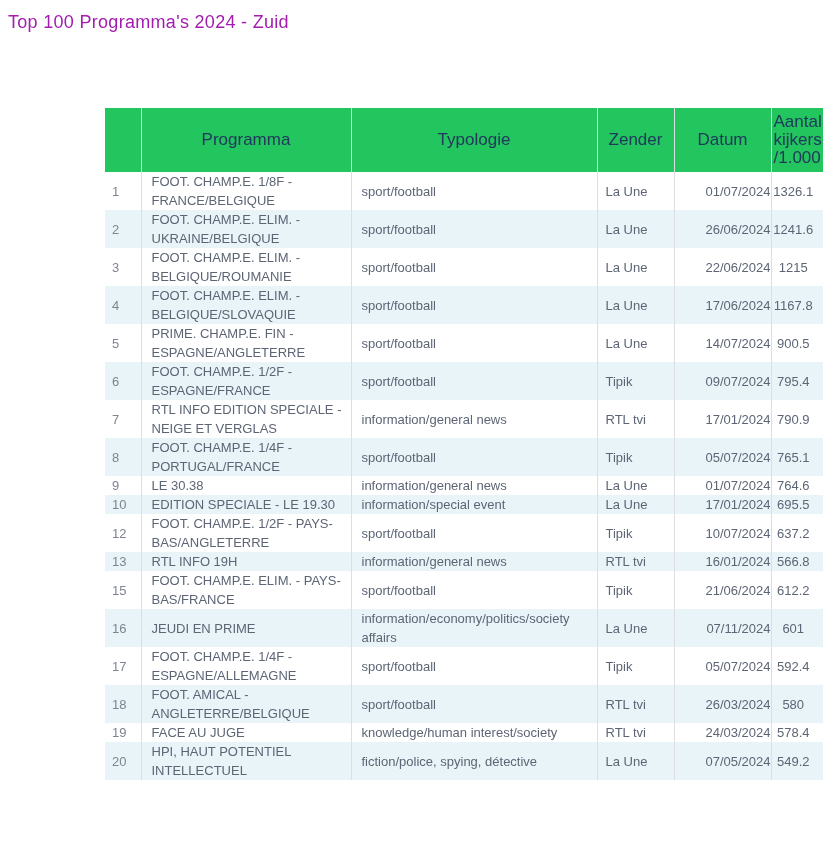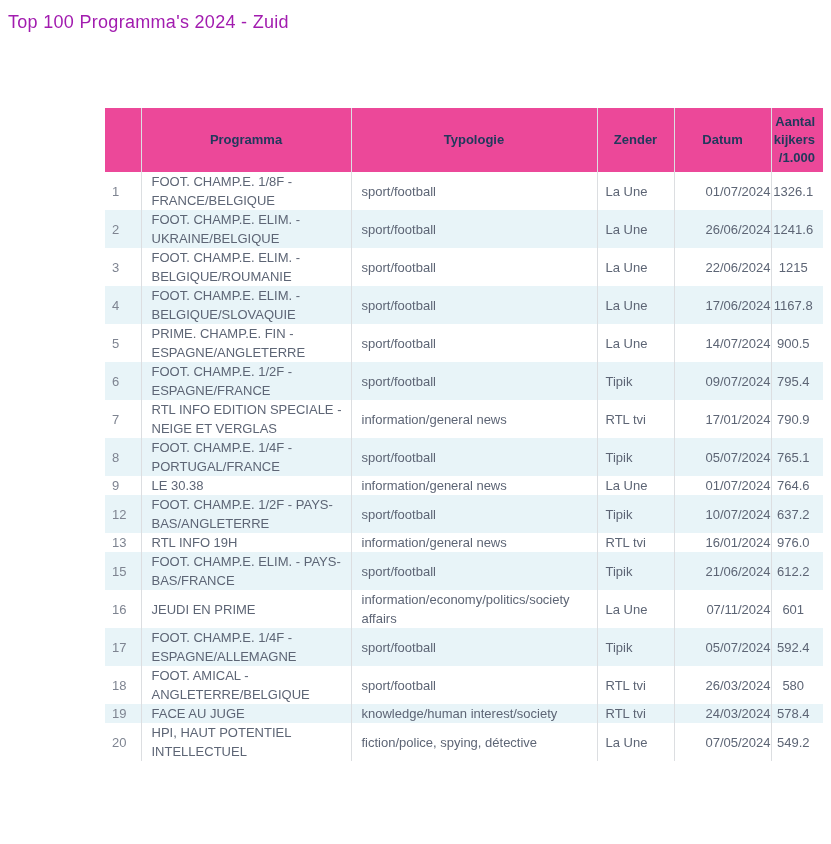--- a/index.html
+++ b/index.html
@@ -34,27 +34,27 @@
     width: 718px;
   }
   th, td {
     vertical-align: middle;
     overflow: hidden;
   }
   th:not(.col-rank), td:not(.col-rank) {
     border-left: 1px solid #dcdee1;
   }
   thead th {
-    font-size: 13px;
-    font-weight: 700;
+    font-size: 17px;
+    font-weight: 400;
     color: #21395c;
     text-align: center;
     line-height: 18px;
     padding: 5px 2px;
-    background: #ec4899;
+    background: #22c55e;
   }
   thead th.col-aantal {
     text-align: right;
     padding: 5px 8px 5px 2px;
   }
   td {
     font-size: 13px;
     color: #5d6575;
     line-height: 19px;
     padding: 0;
@@ -174,34 +174,42 @@
         </tr>
         <tr>
           <td class="col-rank">9</td>
           <td class="col-programma">LE 30.38</td>
           <td class="col-typologie">information/general news</td>
           <td class="col-zender">La Une</td>
           <td class="col-datum">01/07/2024</td>
           <td class="col-aantal">764.6</td>
         </tr>
         <tr>
+          <td class="col-rank">10</td>
+          <td class="col-programma">EDITION SPECIALE - LE 19.30</td>
+          <td class="col-typologie">information/special event</td>
+          <td class="col-zender">La Une</td>
+          <td class="col-datum">17/01/2024</td>
+          <td class="col-aantal">695.5</td>
+        </tr>
+        <tr>
           <td class="col-rank">12</td>
           <td class="col-programma">FOOT. CHAMP.E. 1/2F - PAYS-BAS/ANGLETERRE</td>
           <td class="col-typologie">sport/football</td>
           <td class="col-zender">Tipik</td>
           <td class="col-datum">10/07/2024</td>
           <td class="col-aantal">637.2</td>
         </tr>
         <tr>
           <td class="col-rank">13</td>
           <td class="col-programma">RTL INFO 19H</td>
           <td class="col-typologie">information/general news</td>
           <td class="col-zender">RTL tvi</td>
           <td class="col-datum">16/01/2024</td>
-          <td class="col-aantal">976.0</td>
+          <td class="col-aantal">566.8</td>
         </tr>
         <tr>
           <td class="col-rank">15</td>
           <td class="col-programma">FOOT. CHAMP.E. ELIM. - PAYS-BAS/FRANCE</td>
           <td class="col-typologie">sport/football</td>
           <td class="col-zender">Tipik</td>
           <td class="col-datum">21/06/2024</td>
           <td class="col-aantal">612.2</td>
         </tr>
         <tr>

